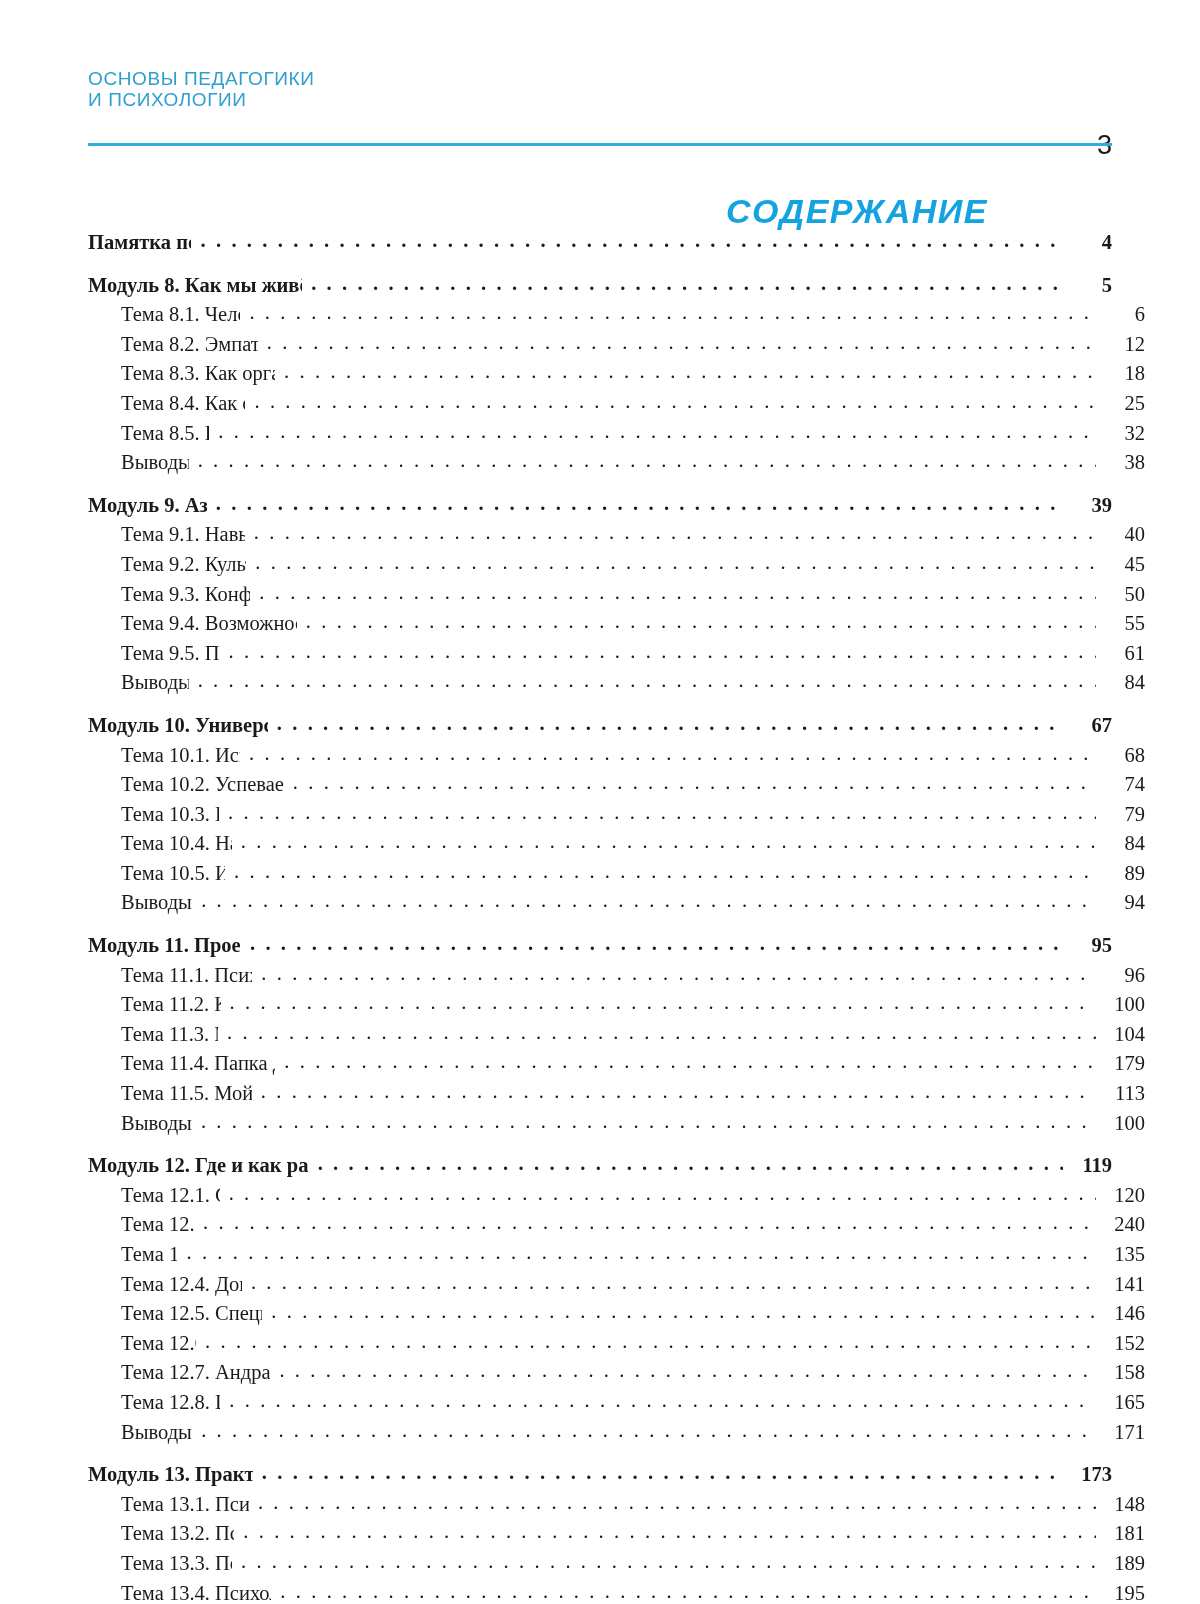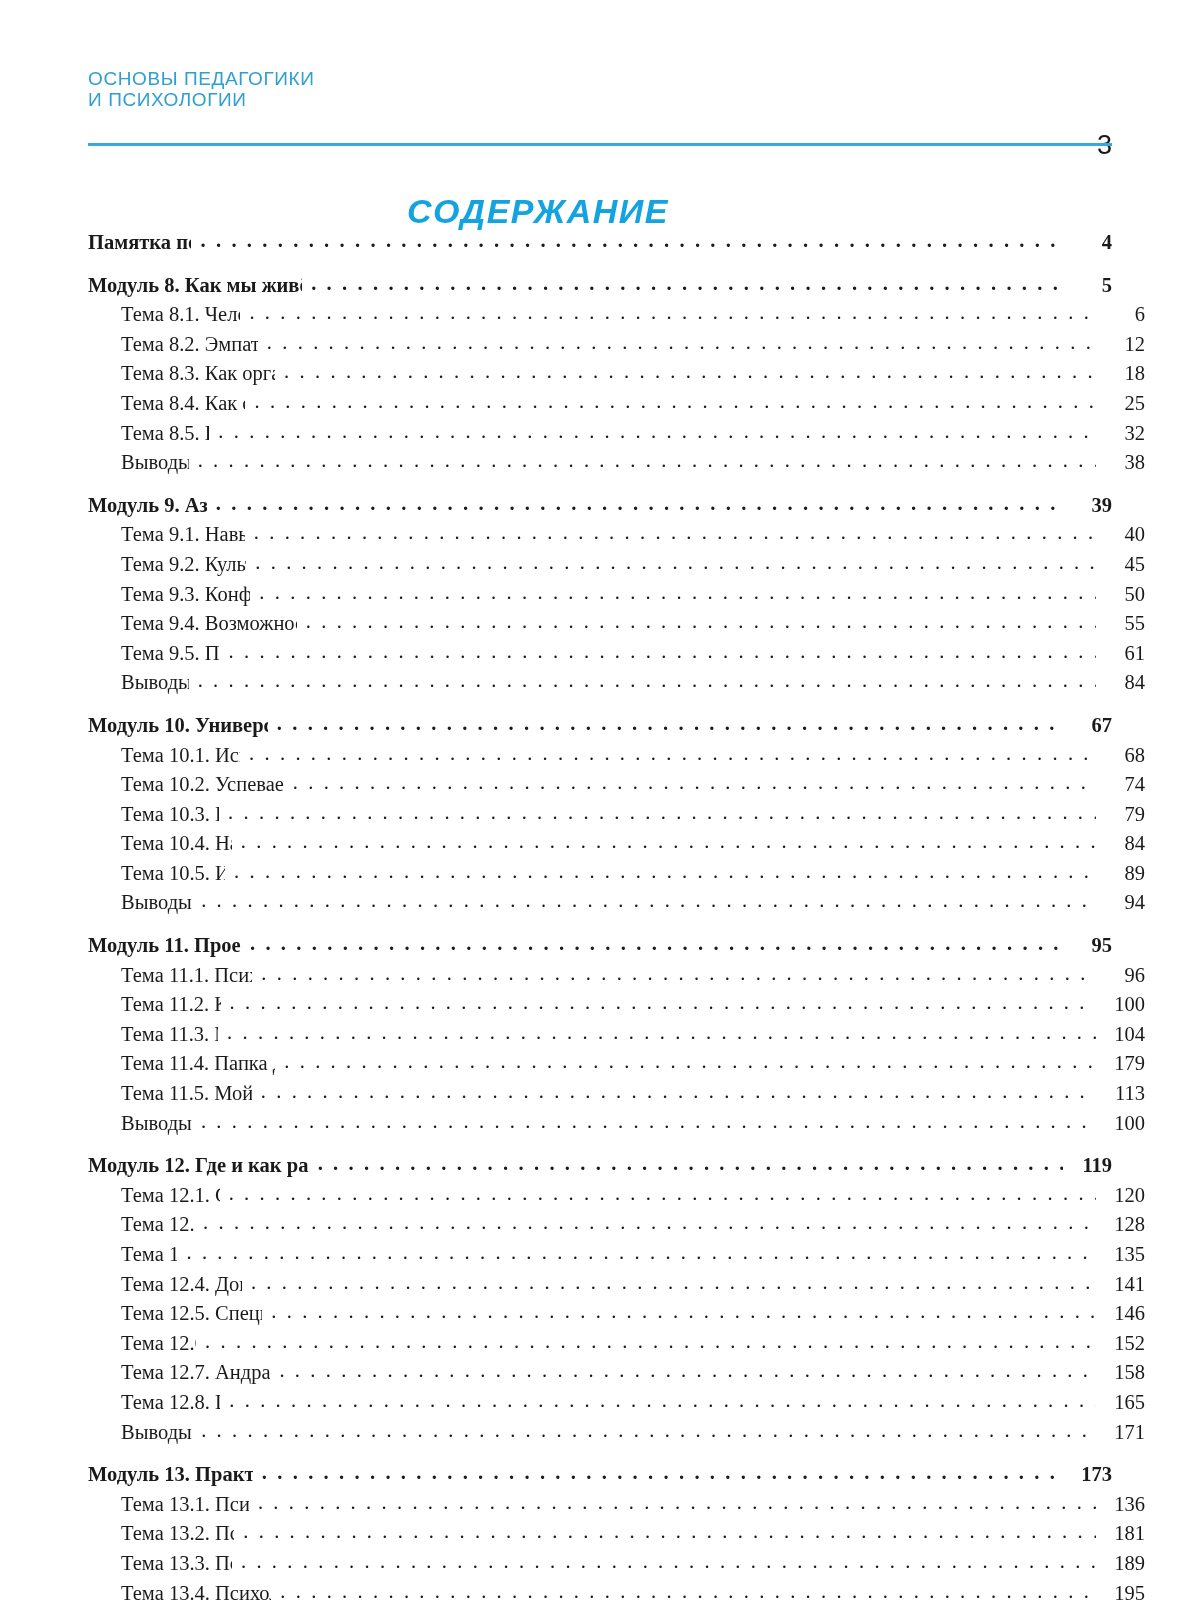--- a/index.html
+++ b/index.html
@@ -50,21 +50,21 @@
     height: 3px;
     background: #35aadc;
   }
 
   
   .toc-title {
     position: absolute;
     top: 169px;
     left: 88px;
     width: 900px;
-    text-align: center;
+    text-align: right;
     font-family: "Liberation Sans", "DejaVu Sans", sans-serif;
     font-style: italic;
     font-weight: bold;
     font-size: 34px;
     letter-spacing: 1.5px;
     color: #12a3e0;
   }
 
   
   .toc {
@@ -289,21 +289,21 @@
       <span class="pageno">119</span>
     </div>
     <div class="toc-row level-sub">
       <span class="label">Тема 12.1. Семейная педагогика</span>
       <span class="leader">. . . . . . . . . . . . . . . . . . . . . . . . . . . . . . . . . . . . . . . . . . . . . . . . . . . . . . . . . . . . . . . . . . . . . . . . . . . . . . . . . . . . . . . . . . . . . . . . . . . . . . . . . . . . . . . . . . . . . . . . . . . . . . . . . . . . . . . . . . . . . . . . . . . . . . . . . . . . . . . .</span>
       <span class="pageno">120</span>
     </div>
     <div class="toc-row level-sub">
       <span class="label">Тема 12.2. Детский сад</span>
       <span class="leader">. . . . . . . . . . . . . . . . . . . . . . . . . . . . . . . . . . . . . . . . . . . . . . . . . . . . . . . . . . . . . . . . . . . . . . . . . . . . . . . . . . . . . . . . . . . . . . . . . . . . . . . . . . . . . . . . . . . . . . . . . . . . . . . . . . . . . . . . . . . . . . . . . . . . . . . . . . . . . . . .</span>
-      <span class="pageno">128</span>
+      <span class="pageno">240</span>
     </div>
     <div class="toc-row level-sub">
       <span class="label">Тема 12.3. Школа</span>
       <span class="leader">. . . . . . . . . . . . . . . . . . . . . . . . . . . . . . . . . . . . . . . . . . . . . . . . . . . . . . . . . . . . . . . . . . . . . . . . . . . . . . . . . . . . . . . . . . . . . . . . . . . . . . . . . . . . . . . . . . . . . . . . . . . . . . . . . . . . . . . . . . . . . . . . . . . . . . . . . . . . . . . .</span>
       <span class="pageno">135</span>
     </div>
     <div class="toc-row level-sub">
       <span class="label">Тема 12.4. Дополнительное образование</span>
       <span class="leader">. . . . . . . . . . . . . . . . . . . . . . . . . . . . . . . . . . . . . . . . . . . . . . . . . . . . . . . . . . . . . . . . . . . . . . . . . . . . . . . . . . . . . . . . . . . . . . . . . . . . . . . . . . . . . . . . . . . . . . . . . . . . . . . . . . . . . . . . . . . . . . . . . . . . . . . . . . . . . . . .</span>
       <span class="pageno">141</span>
@@ -334,21 +334,21 @@
       <span class="pageno">171</span>
     </div>
     <div class="toc-row level-module">
       <span class="label">Модуль 13. Практическая психология на каждый день</span>
       <span class="leader">. . . . . . . . . . . . . . . . . . . . . . . . . . . . . . . . . . . . . . . . . . . . . . . . . . . . . . . . . . . . . . . . . . . . . . . . . . . . . . . . . . . . . . . . . . . . . . . . . . . . . . . . . . . . . . . . . . . . . . . . . . . . . . . . . . . . . . . . . . . . . . . . . . . . . . . . . . . . . . . .</span>
       <span class="pageno">173</span>
     </div>
     <div class="toc-row level-sub">
       <span class="label">Тема 13.1. Психология в социальной сфере</span>
       <span class="leader">. . . . . . . . . . . . . . . . . . . . . . . . . . . . . . . . . . . . . . . . . . . . . . . . . . . . . . . . . . . . . . . . . . . . . . . . . . . . . . . . . . . . . . . . . . . . . . . . . . . . . . . . . . . . . . . . . . . . . . . . . . . . . . . . . . . . . . . . . . . . . . . . . . . . . . . . . . . . . . . .</span>
-      <span class="pageno">136</span>
+      <span class="pageno">148</span>
     </div>
     <div class="toc-row level-sub">
       <span class="label">Тема 13.2. Психология в образовании</span>
       <span class="leader">. . . . . . . . . . . . . . . . . . . . . . . . . . . . . . . . . . . . . . . . . . . . . . . . . . . . . . . . . . . . . . . . . . . . . . . . . . . . . . . . . . . . . . . . . . . . . . . . . . . . . . . . . . . . . . . . . . . . . . . . . . . . . . . . . . . . . . . . . . . . . . . . . . . . . . . . . . . . . . . .</span>
       <span class="pageno">181</span>
     </div>
     <div class="toc-row level-sub">
       <span class="label">Тема 13.3. Психология в управлении</span>
       <span class="leader">. . . . . . . . . . . . . . . . . . . . . . . . . . . . . . . . . . . . . . . . . . . . . . . . . . . . . . . . . . . . . . . . . . . . . . . . . . . . . . . . . . . . . . . . . . . . . . . . . . . . . . . . . . . . . . . . . . . . . . . . . . . . . . . . . . . . . . . . . . . . . . . . . . . . . . . . . . . . . . . .</span>
       <span class="pageno">189</span>

